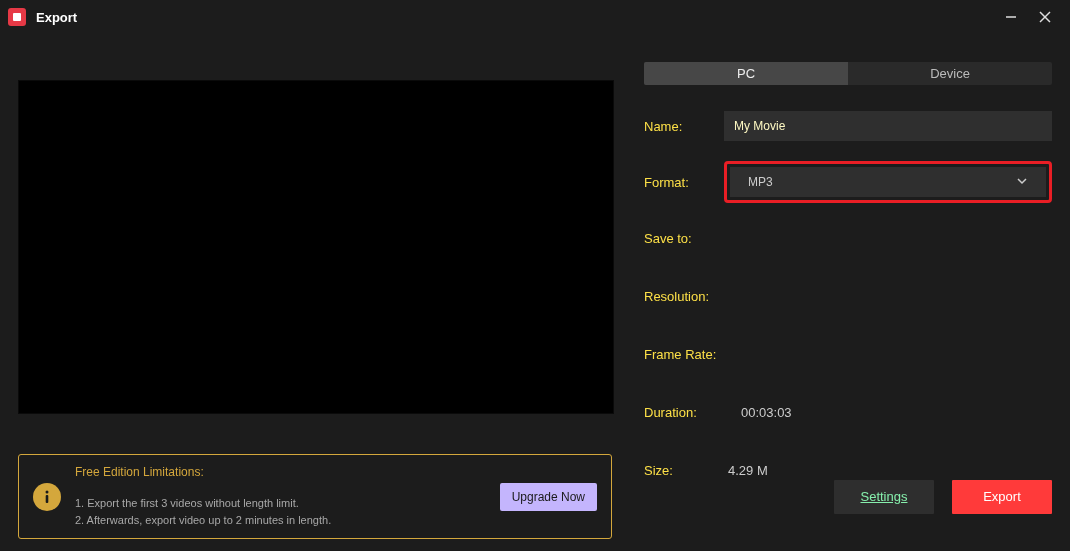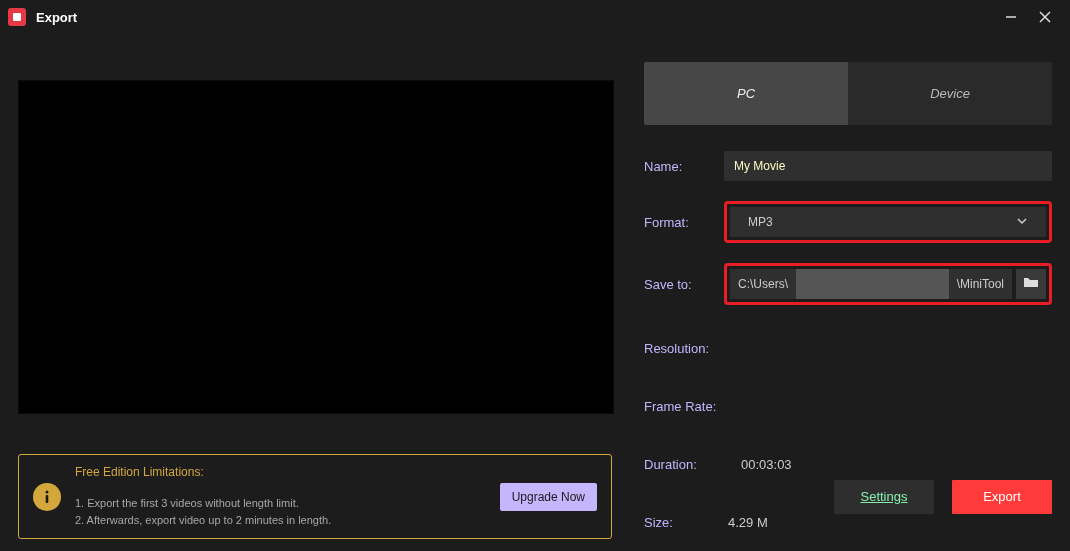--- a/index.html
+++ b/index.html
@@ -68,40 +68,39 @@
     .tabs {
       display: flex;
       background: #2a2a2a;
       border-radius: 2px;
       overflow: hidden;
       margin-bottom: 26px;
     }
     .tab {
       flex: 1;
       text-align: center;
-      padding: 24px 0;
+      padding: 4px 0;
       font-size: 13px;
       color: #bbb;
       cursor: pointer;
-      font-style: italic;
     }
     .tab.active {
       background: #474747;
       color: #eee;
     }
     .field-row {
       display: flex;
       align-items: center;
       margin-bottom: 20px;
       min-height: 30px;
     }
     .field-label {
       width: 80px;
       font-size: 13px;
-      color: #c4b5fd;
+      color: #fde047;
     }
     .text-input {
       flex: 1;
       background: #2f2f2f;
       border: none;
       height: 30px;
       padding: 0 10px;
       color: #fef9c3;
       font-size: 12px;
       outline: none;
@@ -286,34 +285,20 @@
             <svg width="12" height="12" viewBox="0 0 12 12">
                 <path d="M2 4 L6 8 L10 4" stroke="#ccc" stroke-width="1.5" fill="none"></path>
               </svg>
           </span>
         </div>
       </div>
     </div>
 
     <div class="field-row">
       <div class="field-label">Save to:</div>
-      <div class="highlight-box">
-        <div class="path-wrap">
-          <div class="path-segment">C:\Users\</div>
-          <div class="path-redacted"></div>
-          <div class="path-segment">\MiniTool</div>
-        </div>
-        <div class="folder-btn">
-          <span>
-            <svg width="16" height="14" viewBox="0 0 16 14">
-                <path d="M1 3 L1 12 L15 12 L15 5 L7 5 L5 3 Z" fill="#ddd"></path>
-              </svg>
-          </span>
-        </div>
-      </div>
     </div>
 
     <div class="field-row mt-resolution">
       <div class="field-label">Resolution:</div>
       <div class="static-value"></div>
     </div>
 
     <div class="field-row mt-frame">
       <div class="field-label" style="width:90px">Frame Rate:</div>
       <div class="static-value"></div>

